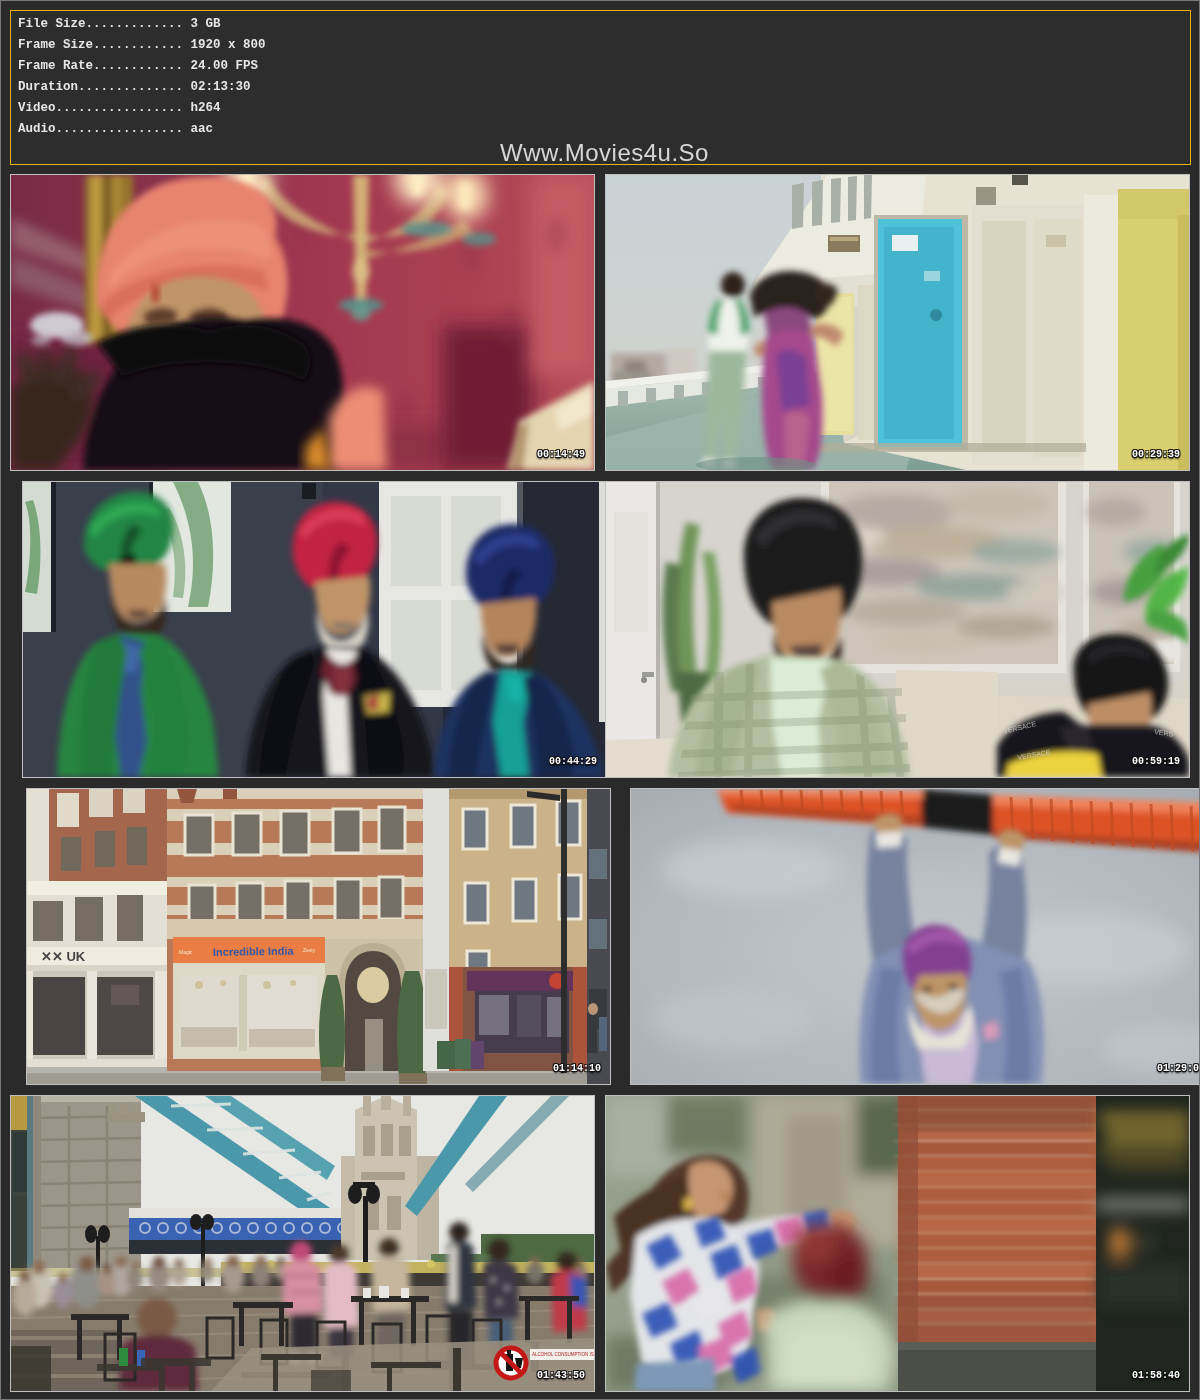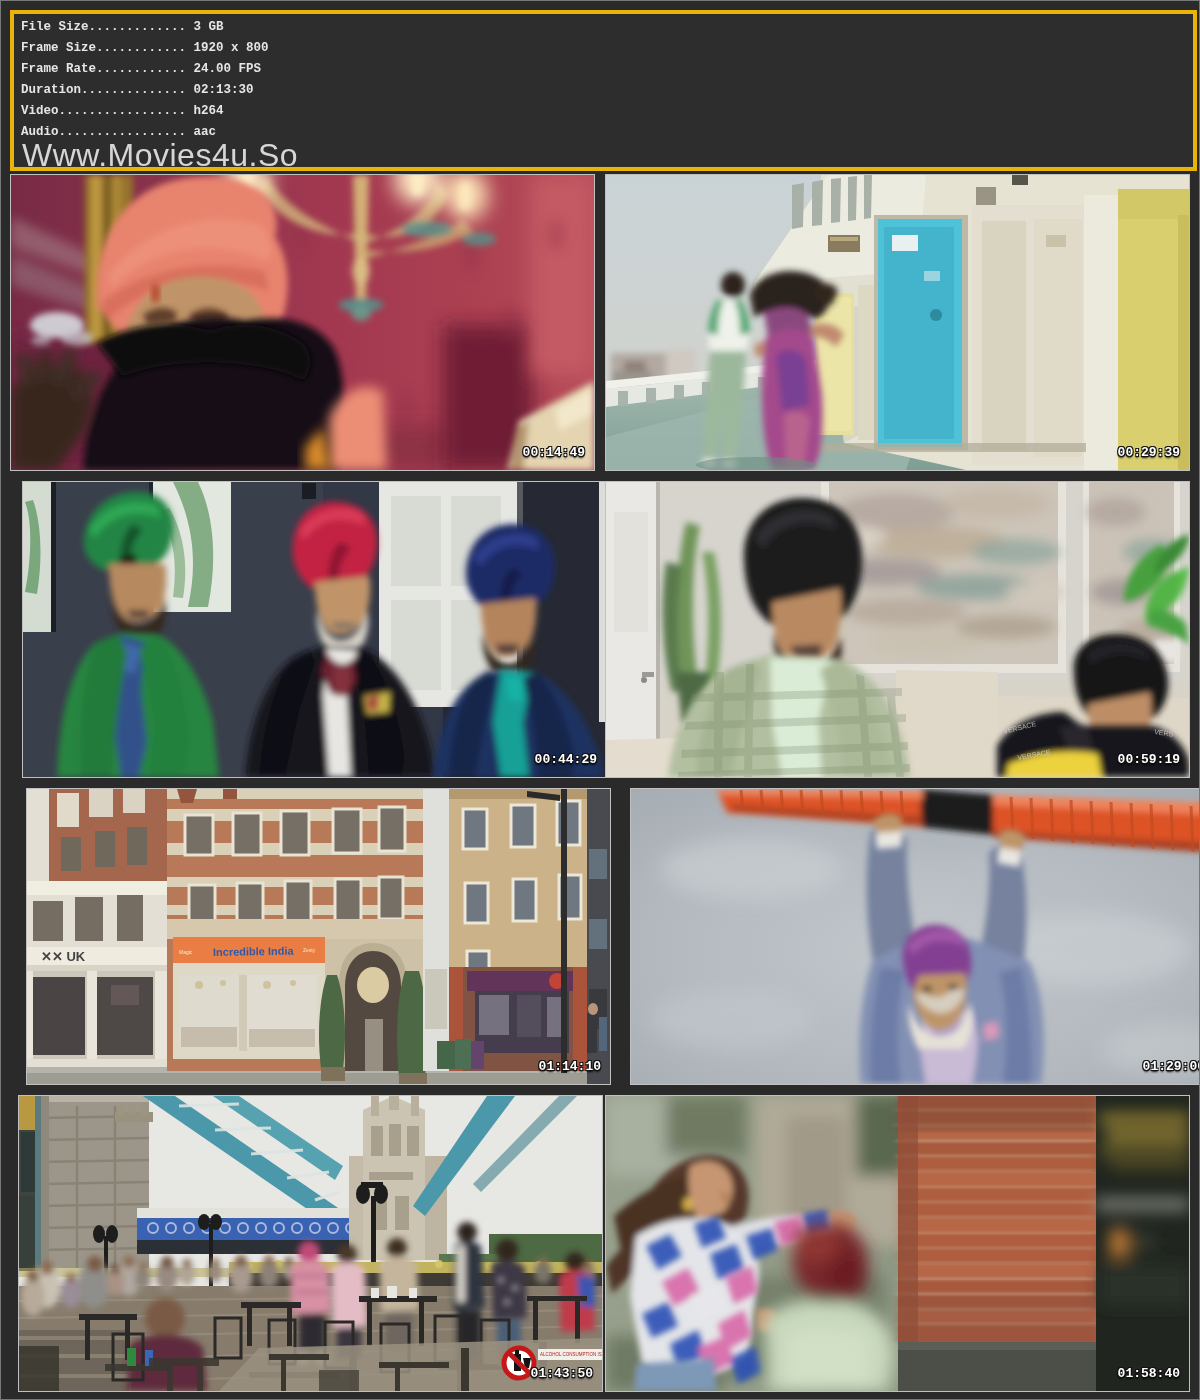--- a/index.html
+++ b/index.html
@@ -1,33 +1,33 @@
 <!DOCTYPE html>
 <html><head>
 <meta charset="utf-8">
 <style>
 html,body{margin:0;padding:0;}
 body{width:1200px;height:1400px;background:#2a2a2a;position:relative;overflow:hidden;
      font-family:"Liberation Sans",sans-serif;box-sizing:border-box;border:1px solid #787878;}
 #infobox{position:absolute;left:9px;top:9px;width:1179px;height:153px;
-  border:4px solid #eab308;background:#2d2d2d;}
+  border:1px solid #eab308;background:#2d2d2d;}
 #infobox .mono{font-family:"Liberation Mono",monospace;font-weight:bold;font-size:12.5px;
   color:#e6e6e6;white-space:pre;line-height:21px;margin:0 0 0 7px;padding-top:3px;}
-#infobox .site{font-family:"Liberation Sans",sans-serif;font-size:32px;color:#d6d6d6;
-  margin:0 0 0 8px;line-height:25px;letter-spacing:0.5px;}
+#infobox .site{font-family:"Liberation Sans",sans-serif;font-size:24px;color:#d6d6d6;
+  margin:0 0 0 8px;line-height:25px;letter-spacing:0.5px;text-align:center;}
 .grid{position:absolute;left:9px;top:173px;}
 .cell{position:absolute;width:583px;height:295px;border:1px solid #c0c0c0;}
 .cell svg{display:block;}
 .ts{position:absolute;right:9px;bottom:10px;font-family:"Liberation Mono",monospace;
-  font-weight:bold;font-size:13px;color:#fff;
+  font-weight:bold;font-size:10px;color:#fff;
   text-shadow:-1px -1px 0 #111,1px -1px 0 #111,-1px 1px 0 #111,1px 1px 0 #111,0 2px 2px #000;}
 .c00{left:0;top:0}.c01{left:595px;top:0}
 .c10{left:12px;top:307px}.c11{left:595px;top:307px}
 .c20{left:16px;top:614px}.c21{left:620px;top:614px}
-.c30{left:8px;top:921px}.c31{left:595px;top:921px}
+.c30{left:0;top:921px}.c31{left:595px;top:921px}
 </style>
 </head>
 <body>
 <div id="infobox">
 <div class="mono">File Size............. 3 GB
 Frame Size............ 1920 x 800
 Frame Rate............ 24.00 FPS
 Duration.............. 02:13:30
 Video................. h264
 Audio................. aac</div>

